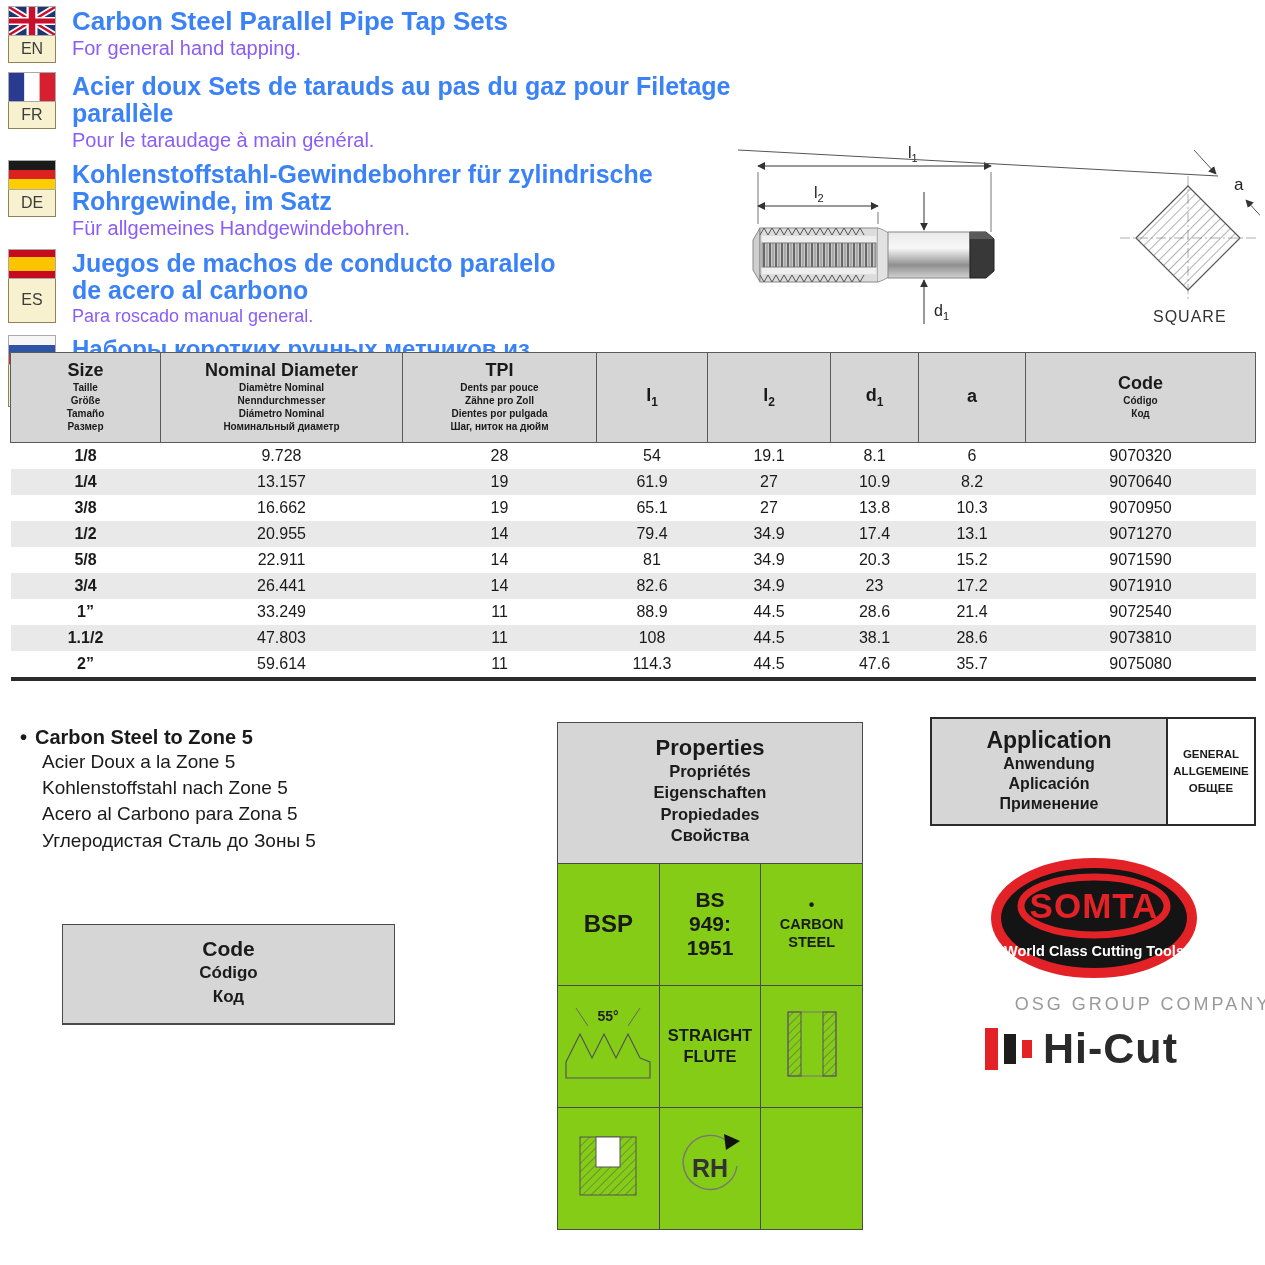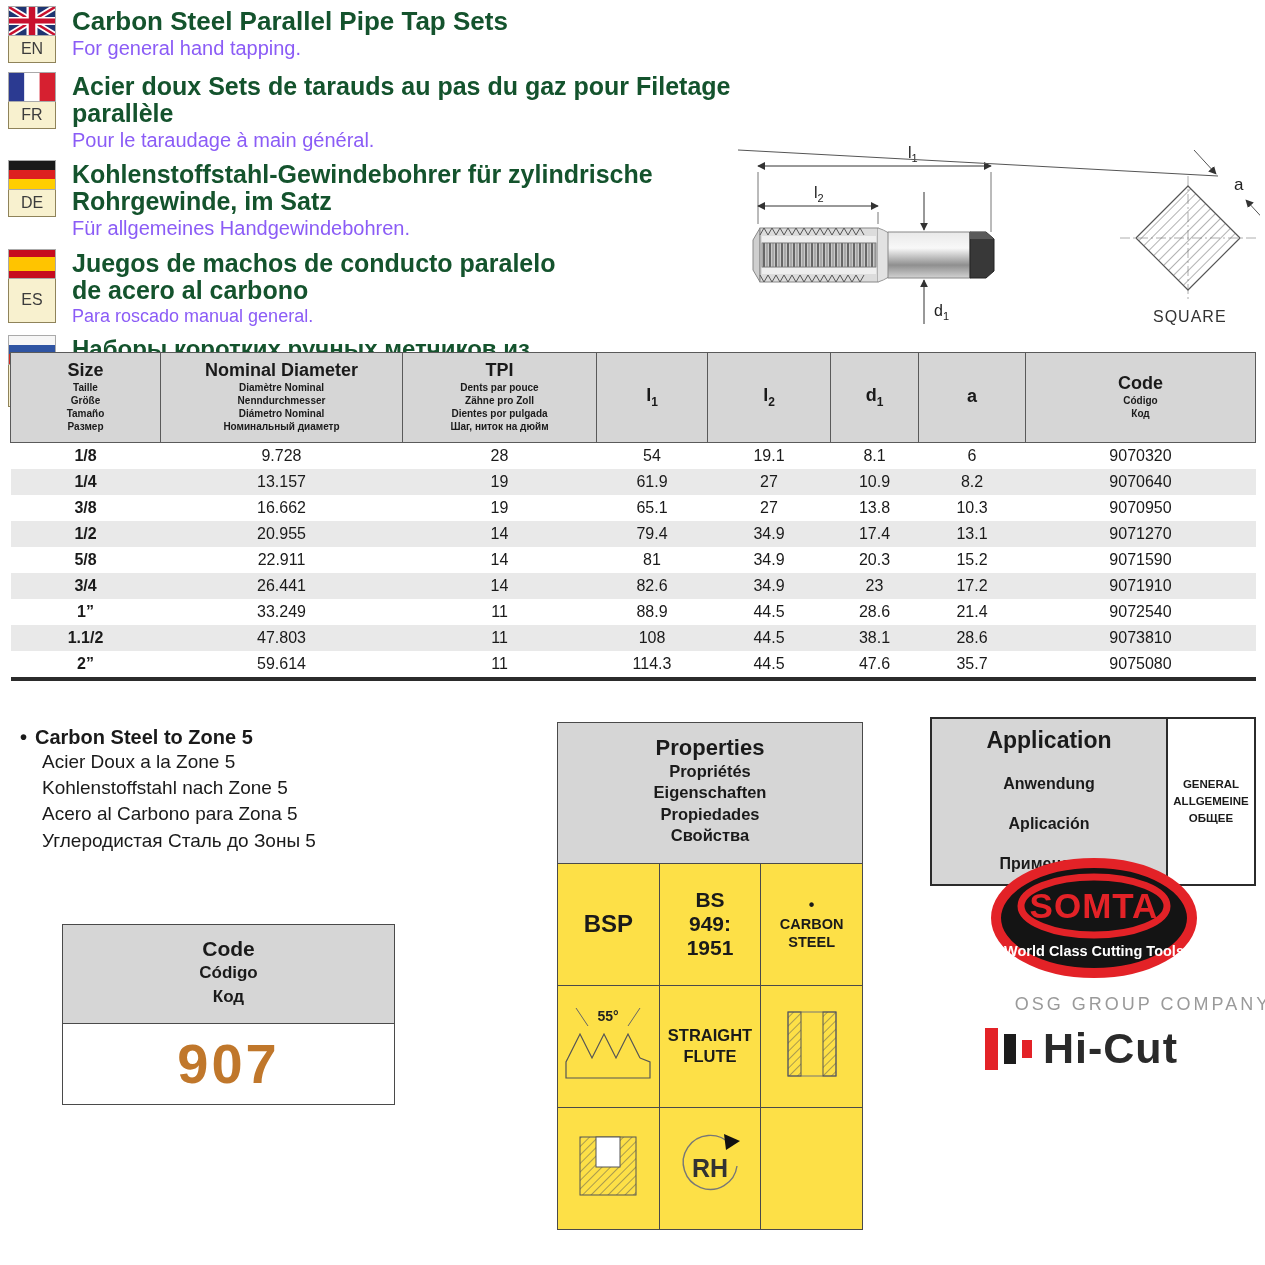--- a/index.html
+++ b/index.html
@@ -11,21 +11,21 @@
   .lang-block { display: flex; gap: 16px; }
   .flag-col { flex: 0 0 48px; }
   .flag { width: 48px; height: 30px; border: 1px solid #aaa; overflow: hidden; }
   .flag svg { display: block; }
   .flag-de { background: linear-gradient(to bottom, #1a1a1a 33%, #dd2020 33%, #dd2020 66%, #ffce00 66%); }
   .flag-es { background: linear-gradient(to bottom, #c60b1e 25%, #ffc400 25%, #ffc400 75%, #c60b1e 75%); }
   .flag-ru { background: linear-gradient(to bottom, #f6f6f6 33%, #2f54a3 33%, #2f54a3 66%, #d52b1e 66%); }
   .lang-code { width: 48px; min-height: 27px; background: #f8f1cf; border: 1px solid #8f835a; border-top: none;
                display: flex; align-items: center; justify-content: center; font-size: 16px; color: #3c3c3c; }
   .lang-text { padding-top: 1px; }
-  .lang-title { font-weight: bold; color: #14532d; font-size: 26px; line-height: 1.08; white-space: pre-line; }
+  .lang-title { font-weight: bold; color: #3b82f6; font-size: 26px; line-height: 1.08; white-space: pre-line; }
   .lang-title.ru { font-size: 24px; }
   .lang-sub { color: #8b5cf6; font-size: 20px; line-height: 1.12; margin-top: 2px; }
 
   
   .diagram { position: absolute; left: 738px; top: 136px; }
 
   
   .spec-table { position: absolute; left: 10px; top: 352px; width: 1245px; border-collapse: collapse; table-layout: fixed; }
   .spec-table thead th { background: #d6d6d6; border: 1px solid #5a5a5a; padding: 7px 2px 9px; vertical-align: middle; }
   .spec-table th .main { font-size: 18px; font-weight: bold; display: block; }
@@ -45,37 +45,37 @@
   
   .code-box { position: absolute; left: 62px; top: 924px; width: 333px; border: 1px solid #4a4a4a; }
   .code-head { background: #d6d6d6; border-bottom: 1px solid #4a4a4a; text-align: center; padding: 12px 0 14px; }
   .code-head .l1 { font-size: 21px; font-weight: bold; }
   .code-head .l2, .code-head .l3 { font-size: 17px; font-weight: bold; line-height: 1.4; }
   .code-value { height: 80px; display: flex; align-items: center; justify-content: center;
                 font-size: 56px; font-weight: bold; letter-spacing: 3px; }
 
   
   .prop-table { position: absolute; left: 557px; top: 722px; width: 306px; border-collapse: collapse; table-layout: fixed; }
-  .prop-table th, .prop-table td { border: 1px solid #4a4a4a; background: #fde047; text-align: center; vertical-align: middle; }
+  .prop-table th, .prop-table td { border: 1px solid #4a4a4a; background: #84cc16; text-align: center; vertical-align: middle; }
   .prop-table th { background: #d6d6d6; padding: 12px 4px 16px; }
   .prop-table th .t { font-size: 22px; font-weight: bold; display: block; }
   .prop-table th .s { font-size: 16.5px; font-weight: bold; line-height: 1.3; display: block; }
   .prop-table td { height: 122px; }
   .prop-bsp { font-size: 24px; font-weight: bold; }
   .prop-spec { font-size: 21px; font-weight: bold; line-height: 1.15; }
   .prop-mat { font-size: 14.5px; font-weight: bold; line-height: 1.25; }
   .prop-mat .dot { font-size: 16px; display: block; line-height: 1; margin-bottom: 2px; }
   .prop-flute { font-size: 16.5px; font-weight: bold; line-height: 1.3; }
 
   
   .app-table { position: absolute; left: 930px; top: 717px; width: 326px; border-collapse: collapse; table-layout: fixed; }
   .app-table td { border: 2px solid #2b2b2b; vertical-align: middle; text-align: center; }
   .app-left { width: 236px; background: #d6d6d6; padding: 8px 2px 10px; }
   .app-left .t { font-size: 23px; font-weight: bold; display: block; }
-  .app-left .s { font-size: 16px; font-weight: bold; line-height: 1.25; display: block; margin-top: 20px; }
+  .app-left .s { font-size: 16px; font-weight: bold; line-height: 1.25; display: block; }
   .app-right { background: #fff; font-size: 11.5px; font-weight: bold; line-height: 1.5; }
 
   
   .somta-logo { position: absolute; left: 990px; top: 858px; }
   .osg-text { position: absolute; left: 1008px; top: 994px; width: 270px; text-align: center;
               font-size: 18px; color: #9a9a9a; letter-spacing: 3px; }
   .hicut { position: absolute; left: 985px; top: 1024px; display: flex; align-items: center; }
   .hicut .bars { display: flex; align-items: center; gap: 6px; margin-right: 11px; }
   .hicut .bar { display: block; }
   .hicut-text { font-size: 43px; font-weight: bold; color: #2a2a2a; letter-spacing: 1px; }
@@ -369,21 +369,20 @@
   <div class="feat-line">Acero al Carbono para Zona 5</div>
   <div class="feat-line">Углеродистая Сталь до Зоны 5</div>
 </div>
 
 <div class="code-box">
   <div class="code-head">
     <div class="l1">Code</div>
     <div class="l2">Código</div>
     <div class="l3">Код</div>
   </div>
-  <div class="code-value" style="color: rgb(192, 119, 43);">907</div>
 </div>
 
 <table class="prop-table">
   <tbody>
       <tr>
         <th colspan="3">
     <span class="t">Properties</span>
     <span class="s">Propriétés</span>
     <span class="s">Eigenschaften</span>
     <span class="s">Propiedades</span>

